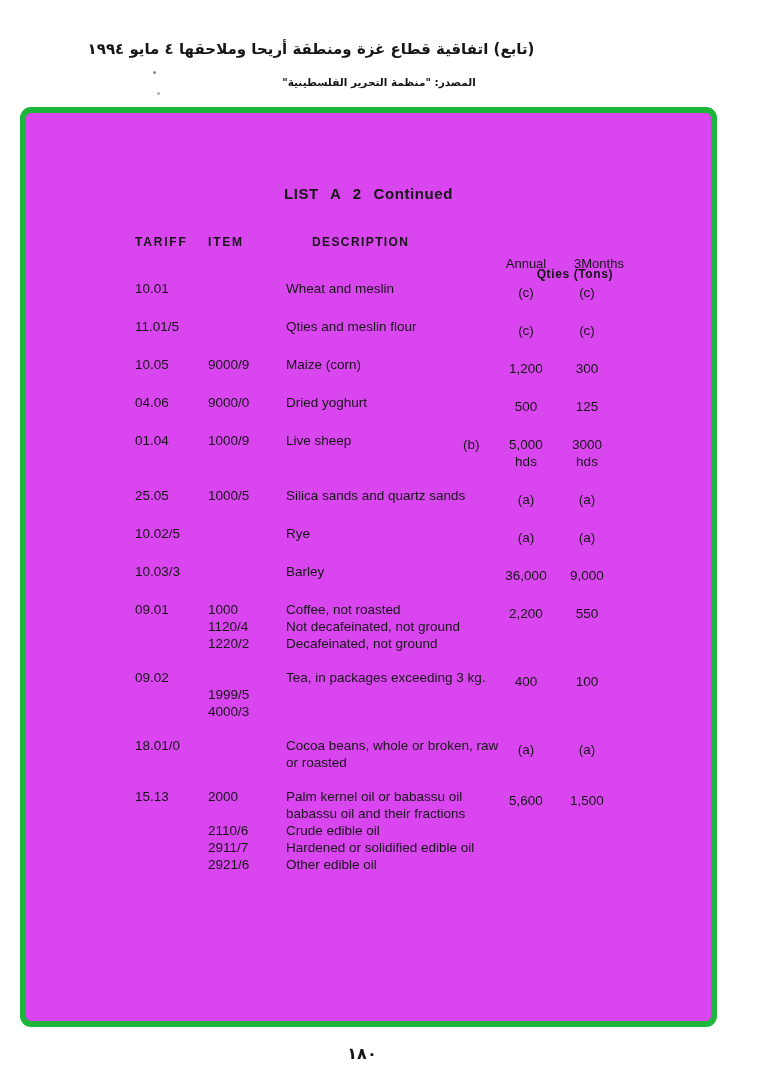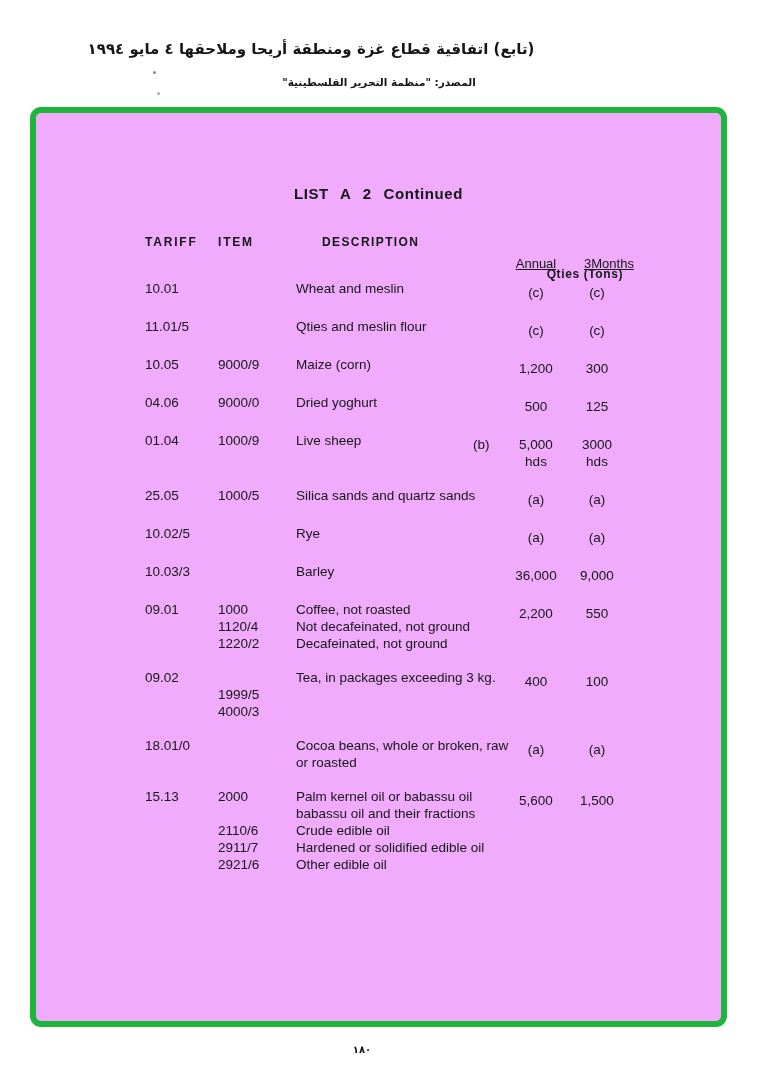--- a/index.html
+++ b/index.html
@@ -19,34 +19,34 @@
     position:absolute; top:76px; left:0; width:758px; text-align:center;
     direction:rtl; font-family:"DejaVu Sans",sans-serif;
     font-size:10.5px; font-weight:bold;
   }
   .speck { position:absolute; width:3px; height:3px; background:#8a8a8a; border-radius:50%; }
   .speck1 { left:153px; top:71px; }
   .speck2 { left:157px; top:92px; opacity:.7; }
 
   
   .green-box {
-    position:absolute; left:30px; top:107px; width:697px; height:920px;
-    border:6px solid #1db53c; border-radius:11px; background:#f0abfc;
+    position:absolute; left:20px; top:107px; width:697px; height:920px;
+    border:6px solid #1db53c; border-radius:11px; background:#d946ef;
   }
 
   .doc-title {
     margin-top:72px; text-align:center;
     font-size:15px; font-weight:bold; letter-spacing:0.6px; word-spacing:7px;
   }
 
   .table { margin-left:109px; margin-top:33px; width:482px; font-size:13.5px; }
 
   .hrow { display:flex; align-items:flex-start; }
   .hdr1 { height:20px; font-weight:bold; font-size:12px; letter-spacing:1.8px; }
-  .hdr2 { height:17px; margin-top:1px; font-size:13px;text-decoration:underline; }
+  .hdr2 { height:17px; margin-top:1px; font-size:13px; }
   .h-tariff { width:73px; flex:none; white-space:nowrap; }
   .h-item   { width:78px; flex:none; white-space:nowrap; }
   .h-desc   { flex:1; padding-left:26px; white-space:nowrap; letter-spacing:1.4px; }
   .h-qties  { width:155px; flex:none; text-align:right; padding-right:4px; white-space:nowrap; letter-spacing:0.6px;margin-top:32px; }
   .sp-a { width:73px; flex:none; } .sp-b { width:78px; flex:none; }
   .sp-c { width:174px; flex:none; } .sp-d { width:35px; flex:none; }
   .h-annual { width:62px; flex:none; text-align:center; }
   .h-months { width:56px; flex:none; text-align:center; margin-left:14px; }
 
   .rows { margin-top:7px; }
@@ -56,21 +56,21 @@
   .c-lines .line { display:flex; line-height:17px; }
   .c-item { width:78px; flex:none; white-space:nowrap; }
   .c-desc { flex:1; min-width:0; white-space:nowrap; overflow:visible; }
   .c-marker { width:35px; flex:none; padding-top:4px; padding-left:3px; white-space:nowrap; }
   .c-annual { width:62px; flex:none; text-align:center; padding-top:4px; }
   .c-months { width:56px; flex:none; text-align:center; padding-top:4px; margin-left:2px; }
 
   .page-number {
     position:absolute; top:1044px; left:0; width:758px; text-align:center;
     padding-right:34px; direction:rtl; font-family:"DejaVu Sans",sans-serif;
-    font-size:10px; font-weight:bold; letter-spacing:3px;
+    font-size:16px; font-weight:bold; letter-spacing:3px;
   }
 </style>
 </head>
 <body>
 
 <div class="page">
 
   <div class="ar-line1" dir="rtl">(تابع) اتفاقية قطاع غزة ومنطقة أريحا وملاحقها ٤ مايو ١٩٩٤</div>
   <div class="ar-line2" dir="rtl">المصدر:  "منظمة التحرير الفلسطينية"</div>
   <div class="speck speck1"></div>

